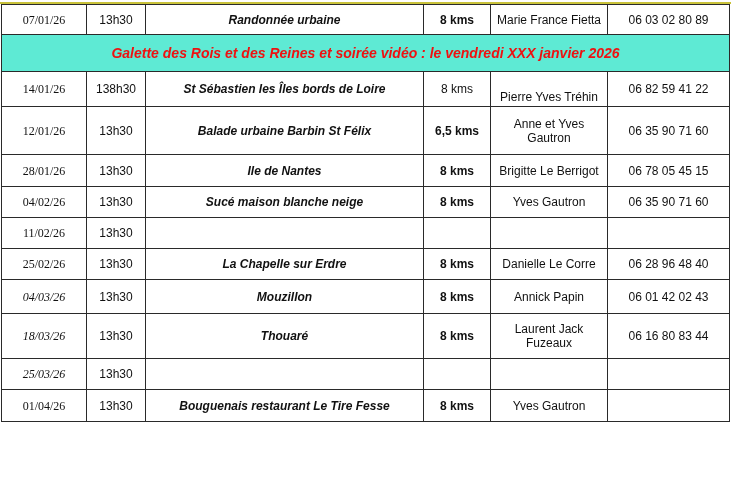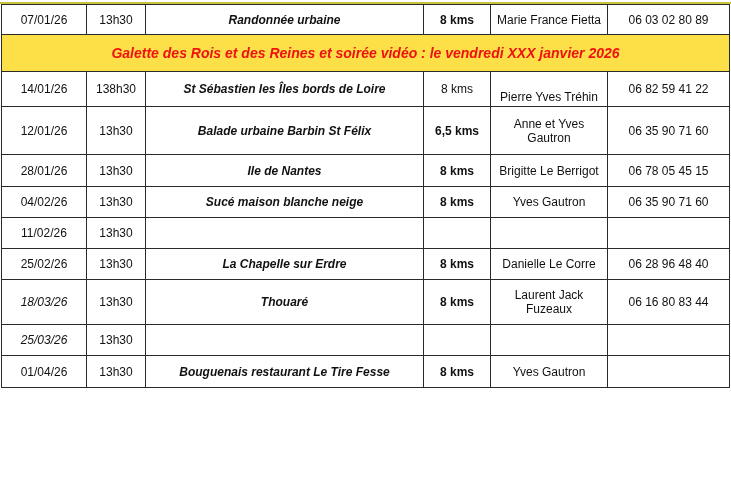--- a/index.html
+++ b/index.html
@@ -4,30 +4,30 @@
 <style>
   html, body { margin: 0; padding: 0; background: #ffffff; }
   body { width: 731px; height: 482px; overflow: hidden; position: relative;
          font-family: "Liberation Sans", sans-serif; color: #111; }
   .top-rule { position: absolute; left: 0; top: 0; width: 731px; height: 4px;
               background: #ffffff; border-bottom: 2px solid #c9c23a; box-sizing: border-box; }
   table.schedule { position: absolute; left: 1px; top: 4px; width: 728px;
                    border-collapse: collapse; table-layout: fixed; }
   table.schedule td { border: 1.5px solid #2a2a2a; text-align: center; vertical-align: middle;
                       font-size: 12px; padding: 0 3px; line-height: 14px; overflow: hidden; }
-  td.c-date { width: 78px; }
+  td.c-date { width: 78px; font-family: Liberation Serif, serif; }
   td.c-time { width: 52px; border-radius: 12px; }
   td.c-place { width: 271px; font-weight: bold; font-size: 12.5px; font-style: italic; }
   td.c-dist { width: 60px; font-weight: bold; }
   td.c-guide { width: 110px; }
   td.c-phone { width: 115px; }
   td.italic { font-style: italic; }
   td.normal { font-weight: normal; }
   td.v-top { vertical-align: top; padding-top: 10px; }
-  tr.banner td { background: #fde047; color: #ee1111; font-style: italic; font-weight: bold;
+  tr.banner td { background: #5eead4; color: #ee1111; font-style: italic; font-weight: bold;
                  font-size: 14px; height: 36px; }
   td.place-big { font-size: 13.5px; }
 </style>
 </head>
 <body>
 
 <div class="top-rule"></div>
 
 <table class="schedule">
   <tbody>
@@ -83,20 +83,28 @@
       <td class="c-phone"></td>
     </tr>
     <tr style="height:31px">
       <td class="c-date">25/02/26</td>
       <td class="c-time">13h30</td>
       <td class="c-place">La Chapelle sur Erdre</td>
       <td class="c-dist">8 kms</td>
       <td class="c-guide">Danielle Le Corre</td>
       <td class="c-phone">06 28 96 48 40</td>
     </tr>
+    <tr style="height:34px">
+      <td class="c-date italic">04/03/26</td>
+      <td class="c-time">13h30</td>
+      <td class="c-place">Mouzillon</td>
+      <td class="c-dist">8 kms</td>
+      <td class="c-guide">Annick Papin</td>
+      <td class="c-phone">06 01 42  02 43</td>
+    </tr>
     <tr style="height:45px">
       <td class="c-date italic">18/03/26</td>
       <td class="c-time">13h30</td>
       <td class="c-place">Thouaré</td>
       <td class="c-dist">8 kms</td>
       <td class="c-guide">Laurent Jack Fuzeaux</td>
       <td class="c-phone">06 16 80 83 44</td>
     </tr>
     <tr style="height:31px">
       <td class="c-date italic">25/03/26</td>

